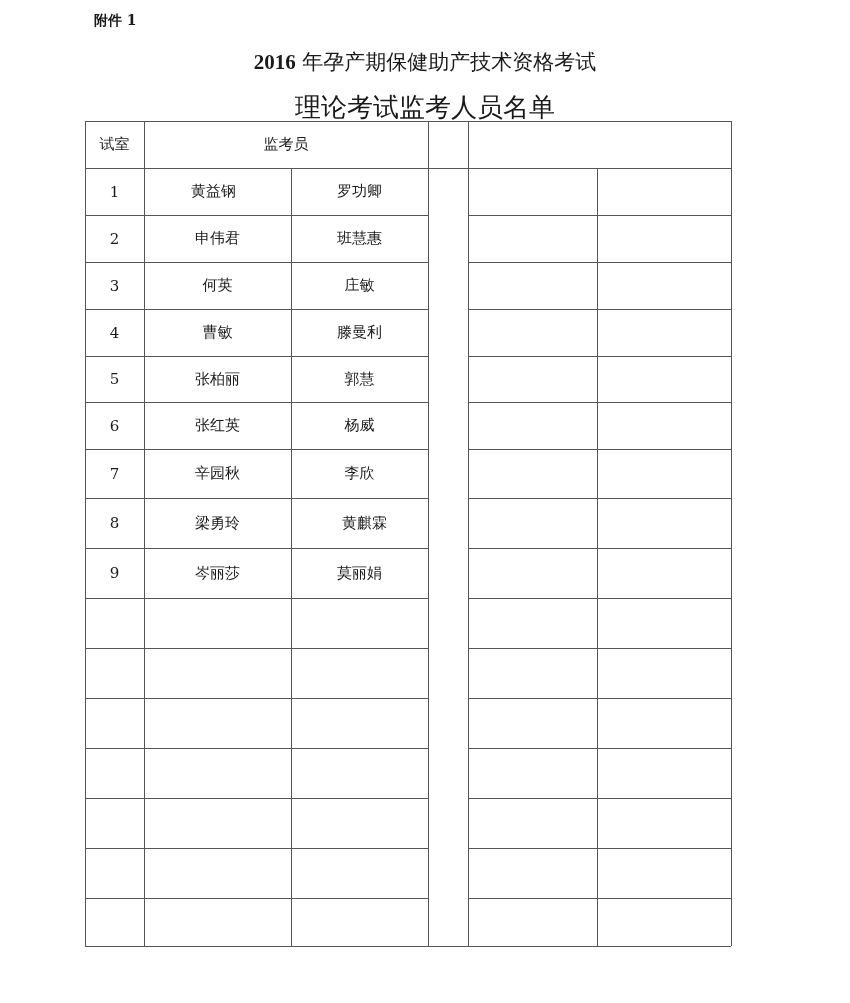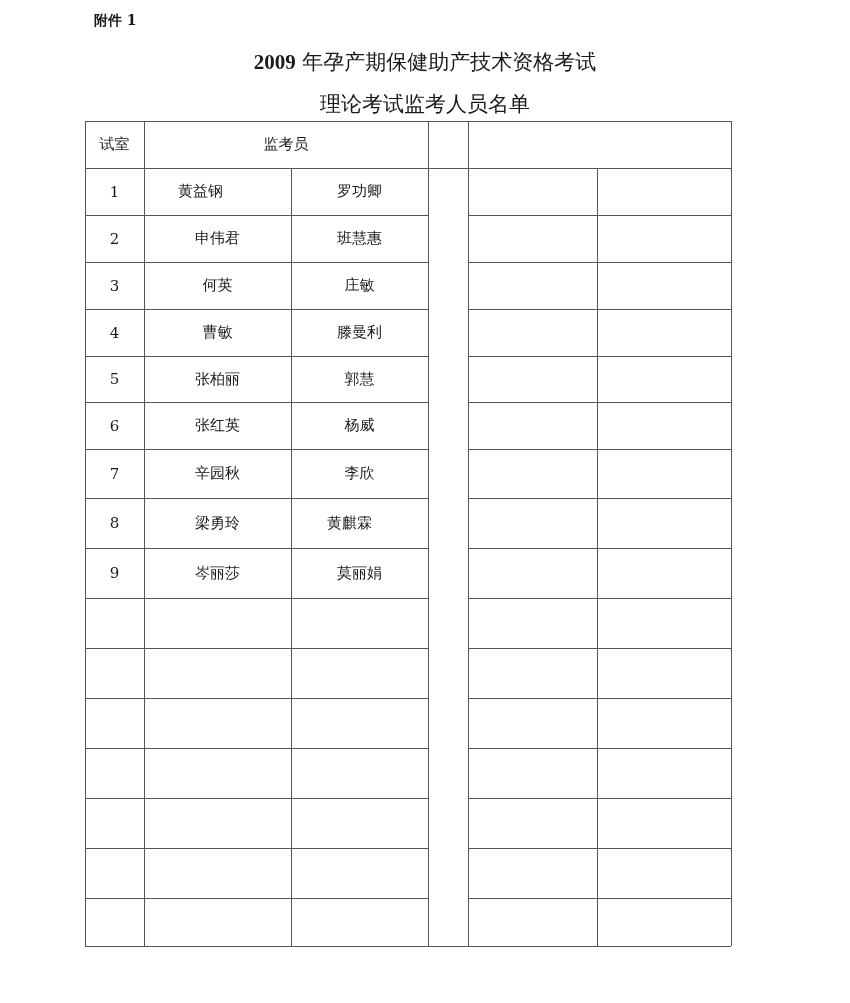--- a/index.html
+++ b/index.html
@@ -3,43 +3,43 @@
 <meta charset="utf-8">
 <style>
   html, body { margin: 0; padding: 0; background: #ffffff; }
   body { width: 850px; height: 1003px; position: relative; overflow: hidden;
          font-family: "DejaVu Serif", "Liberation Serif", serif; color: #1a1a1a; }
   .attach { position: absolute; left: 94px; top: 12px; font-size: 14px; font-weight: bold; }
   .title1 { position: absolute; left: 0; width: 850px; top: 48px; text-align: center;
             font-size: 21px; font-weight: bold; }
   .title1 .yr { font-family: "Liberation Serif", serif; font-weight: bold; }
   .title1 .rest { font-weight: normal; margin-top: 18px; }
-  .title2 { position: absolute; left: 0; width: 850px; top: 90px; text-align: center; font-size: 21px; }
+  .title2 { position: absolute; left: 0; width: 850px; top: 90px; text-align: center; font-size: 26px; }
   .grid { position: absolute; left: 0; top: 0; }
   .cell { position: absolute; box-sizing: border-box; display: flex; align-items: center; justify-content: center;
           font-size: 15px; }
   .hline { position: absolute; height: 0; border-top: 1.5px solid #555; }
   .vline { position: absolute; width: 0; border-left: 1.5px solid #555; }
 </style>
 </head>
 <body>
 
 <div class="attach">附件 1</div>
 
-<div class="title1"><span class="yr">2009</span><span class="rest"> 年孕产期保健助产技术资格考试</span></div>
+<div class="title1"><span class="yr">2016</span><span class="rest"> 年孕产期保健助产技术资格考试</span></div>
 <div class="title2">理论考试监考人员名单</div>
 
 <div class="grid" id="grid">
 
   <div class="cell" style="left:85px;top:121px;width:59px;height:47px;">试室</div>
   <div class="cell" style="left:144px;top:121px;width:284px;height:47px;">监考员</div>
   <div class="cell" style="left:428px;top:121px;width:40px;height:47px;"></div>
   <div class="cell" style="left:468px;top:121px;width:263px;height:47px;"></div>
 <div class="cell" style="left: 85px; top: 168px; width: 59px; height: 47px;">1</div>
-    <div class="cell" style="left: 127px; top: 168px; width: 147px; height: 47px;">黄益钢</div>
+    <div class="cell" style="left: 140px; top: 168px; width: 147px; height: 47px;">黄益钢</div>
     <div class="cell" style="left: 291px; top: 168px; width: 137px; height: 47px;">罗功卿</div>
     <div class="cell" style="left: 468px; top: 168px; width: 129px; height: 47px;"></div>
     <div class="cell" style="left: 597px; top: 168px; width: 134px; height: 47px;"></div>
     <div class="cell" style="left: 85px; top: 215px; width: 59px; height: 47px;">2</div>
     <div class="cell" style="left: 144px; top: 215px; width: 147px; height: 47px;">申伟君</div>
     <div class="cell" style="left: 291px; top: 215px; width: 137px; height: 47px;">班慧惠</div>
     <div class="cell" style="left: 468px; top: 215px; width: 129px; height: 47px;"></div>
     <div class="cell" style="left: 597px; top: 215px; width: 134px; height: 47px;"></div>
     <div class="cell" style="left: 85px; top: 262px; width: 59px; height: 47px;">3</div>
     <div class="cell" style="left: 144px; top: 262px; width: 147px; height: 47px;">何英</div>
@@ -61,21 +61,21 @@
     <div class="cell" style="left: 291px; top: 402px; width: 137px; height: 47px;">杨威</div>
     <div class="cell" style="left: 468px; top: 402px; width: 129px; height: 47px;"></div>
     <div class="cell" style="left: 597px; top: 402px; width: 134px; height: 47px;"></div>
     <div class="cell" style="left: 85px; top: 449px; width: 59px; height: 49px;">7</div>
     <div class="cell" style="left: 144px; top: 449px; width: 147px; height: 49px;">辛园秋</div>
     <div class="cell" style="left: 291px; top: 449px; width: 137px; height: 49px; text-align: right;">李欣</div>
     <div class="cell" style="left: 468px; top: 449px; width: 129px; height: 49px;"></div>
     <div class="cell" style="left: 597px; top: 449px; width: 134px; height: 49px;"></div>
     <div class="cell" style="left: 85px; top: 498px; width: 59px; height: 50px;">8</div>
     <div class="cell" style="left: 144px; top: 498px; width: 147px; height: 50px;">梁勇玲</div>
-    <div class="cell" style="left: 281px; top: 498px; width: 137px; height: 50px;">黄麒霖</div>
+    <div class="cell" style="left: 296px; top: 498px; width: 137px; height: 50px;">黄麒霖</div>
     <div class="cell" style="left: 468px; top: 498px; width: 129px; height: 50px;"></div>
     <div class="cell" style="left: 597px; top: 498px; width: 134px; height: 50px;"></div>
     <div class="cell" style="left: 85px; top: 548px; width: 59px; height: 50px;">9</div>
     <div class="cell" style="left: 144px; top: 548px; width: 147px; height: 50px;">岑丽莎</div>
     <div class="cell" style="left: 291px; top: 548px; width: 137px; height: 50px;">莫丽娟</div>
     <div class="cell" style="left: 468px; top: 548px; width: 129px; height: 50px;"></div>
     <div class="cell" style="left: 597px; top: 548px; width: 134px; height: 50px;"></div>
     <div class="cell" style="left: 85px; top: 598px; width: 59px; height: 50px;"></div>
     <div class="cell" style="left: 144px; top: 598px; width: 147px; height: 50px;"></div>
     <div class="cell" style="left: 291px; top: 598px; width: 137px; height: 50px;"></div>

